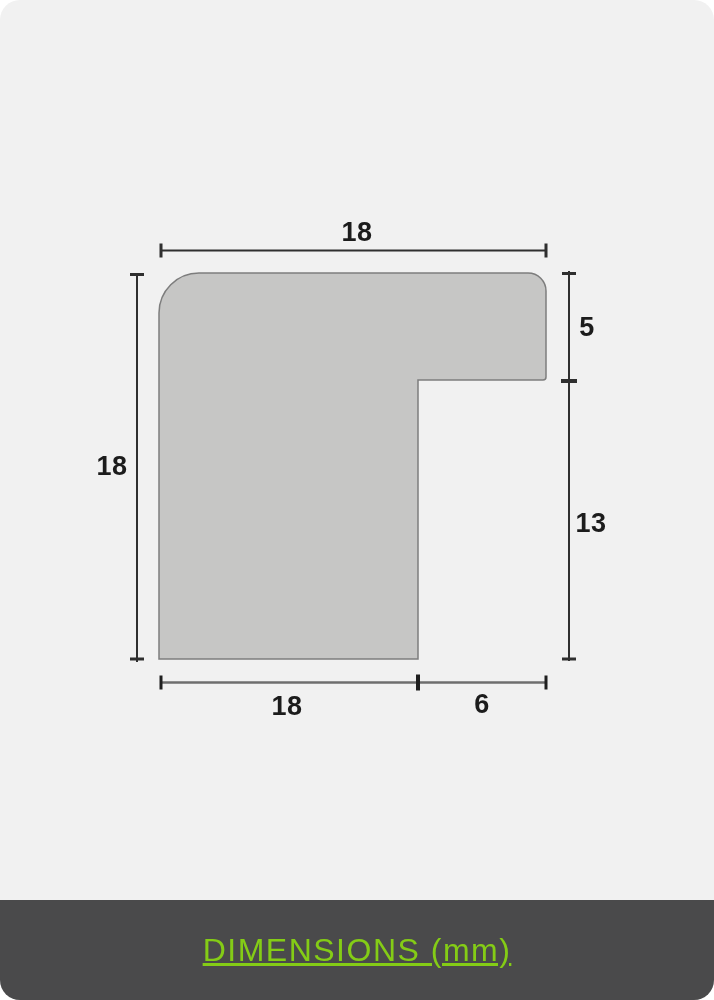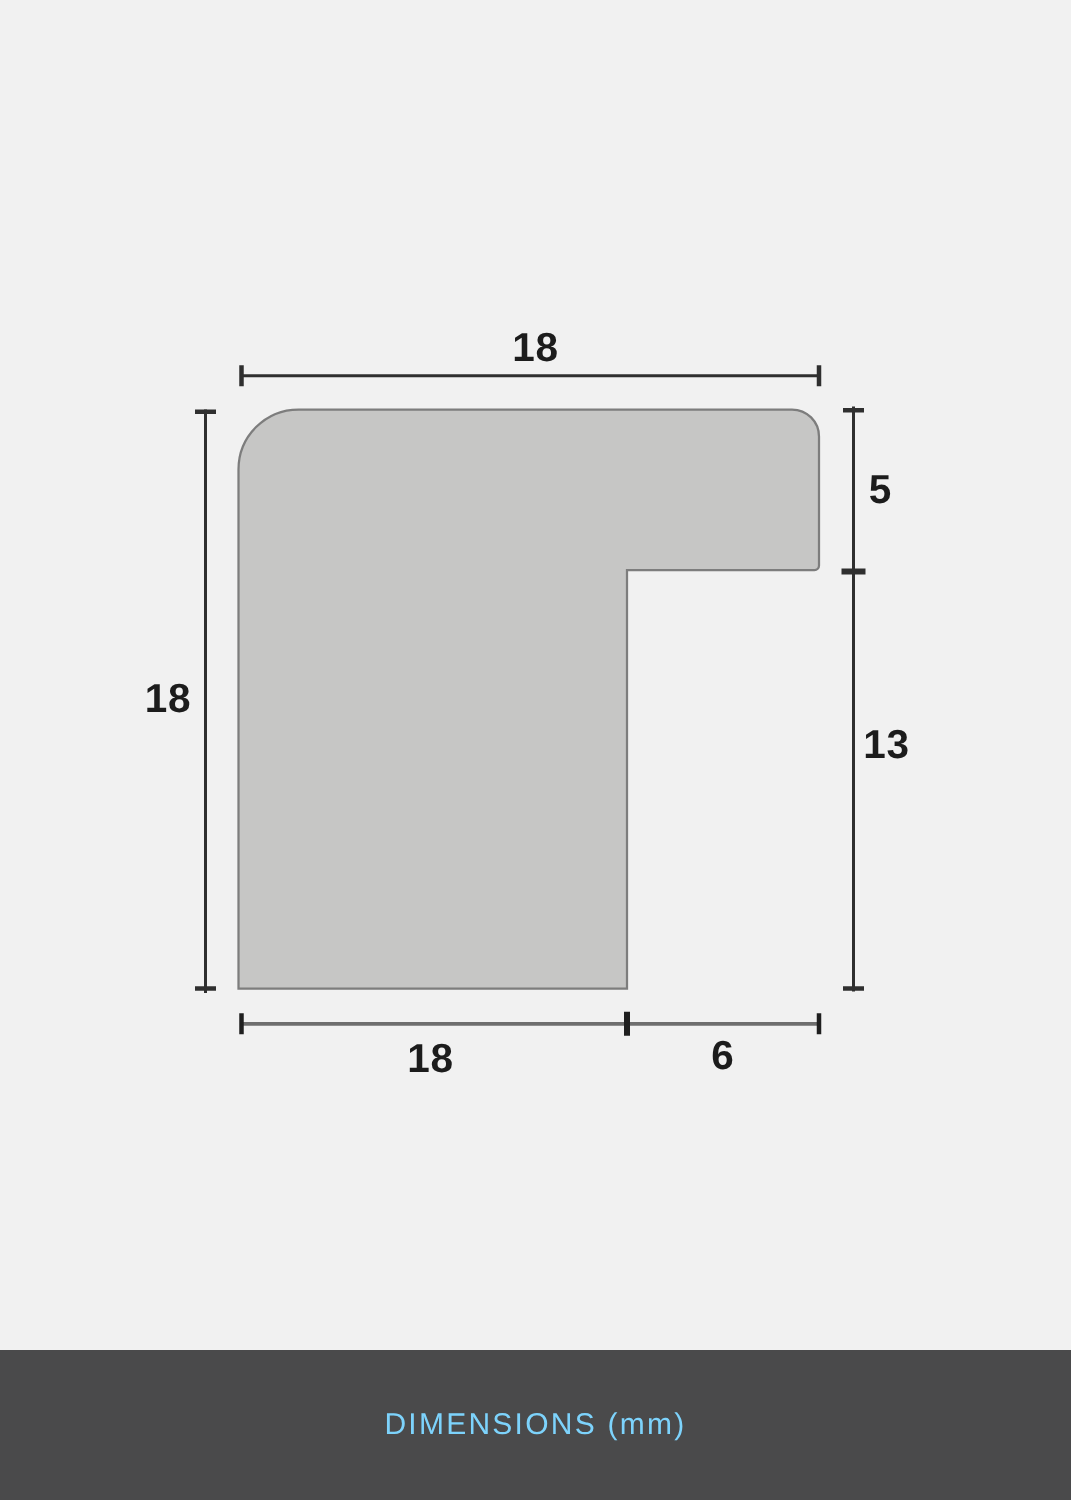--- a/index.html
+++ b/index.html
@@ -5,20 +5,21 @@
   * { margin: 0; padding: 0; box-sizing: border-box; }
   html, body {
     width: 714px; height: 1000px;
     font-family: "Liberation Sans", sans-serif;
   }
   .page {
     position: relative;
     width: 714px; height: 1000px;
     background: #f1f1f1;
     overflow: hidden;
+    border-radius: 20px;
   }
   .canvas {
     position: absolute;
     left: 0; top: 0;
     width: 714px; height: 900px;
   }
   .canvas svg { display: block; }
   .dim-label {
     position: absolute;
     transform: translate(-50%, -50%);
@@ -31,25 +32,26 @@
   .footer {
     position: absolute;
     left: 0; top: 900px;
     width: 714px; height: 100px;
     background: #4a4a4b;
     display: flex;
     align-items: center;
     justify-content: center;
   }
   .footer-title {
-    color: #7dd3fc;
-    font-size: 20px;
+    color: #84cc16;
+    font-size: 32px;
     font-weight: 400;
     letter-spacing: 1.5px;
     white-space: nowrap;
+    text-decoration: underline;
   }
 </style>
 </head>
 <body>
 
 <div class="page">
 
   <div class="canvas">
     <svg width="714" height="900" viewBox="0 0 714 900">
 
@@ -90,21 +92,21 @@
         <line x1="546" y1="675.5" x2="546" y2="689.5" stroke="#1f1f1f" stroke-width="3"></line>
       </g>
     </svg>
 
     <div class="dim-label" style="left:357px; top:232px;">18</div>
 
     <div class="dim-label" style="left:112px; top:466px;">18</div>
 
     <div class="dim-label" style="left:587px; top:327px;">5</div>
 
-    <div class="dim-label" style="left:591px; top:497px;">13</div>
+    <div class="dim-label" style="left:591px; top:523px;">13</div>
 
     <div class="dim-label" style="left:287px; top:706px;">18</div>
 
     <div class="dim-label" style="left:482px; top:704px;">6</div>
   </div>
 
   <div class="footer">
     <span class="footer-title">DIMENSIONS (mm)</span>
   </div>
 

